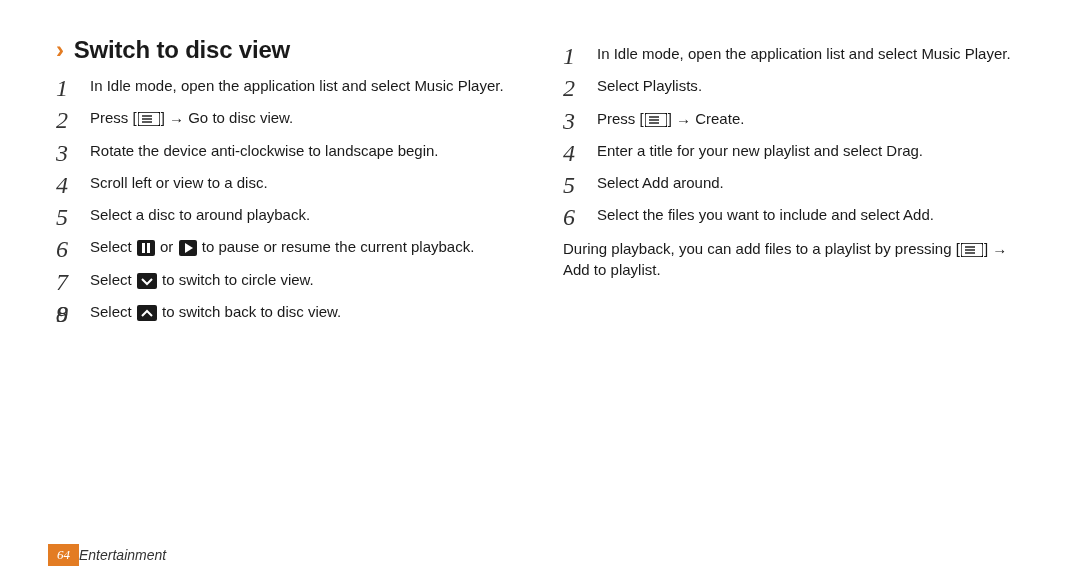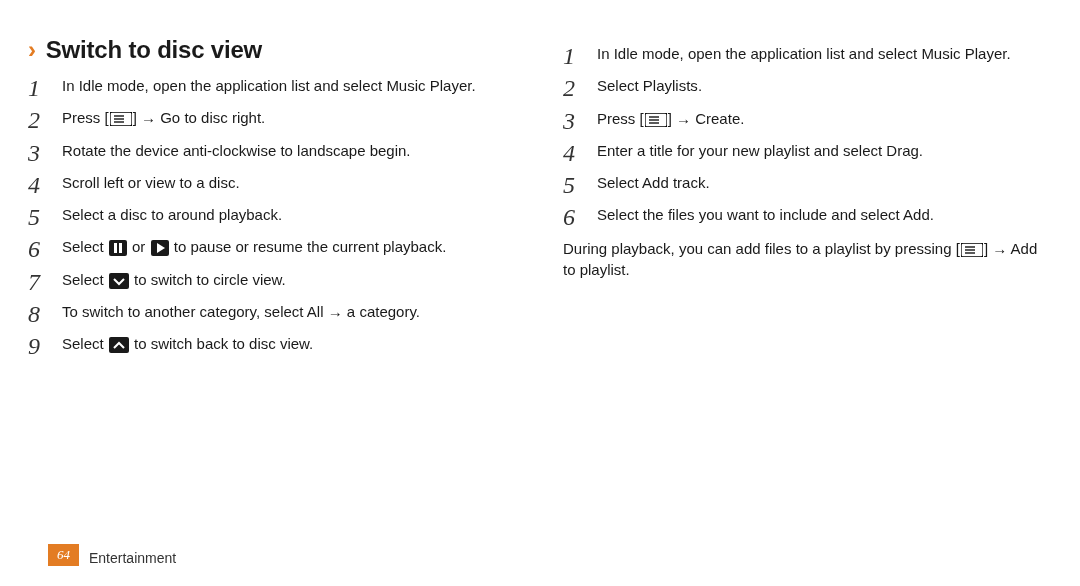--- a/index.html
+++ b/index.html
@@ -1,31 +1,31 @@
 <!DOCTYPE html>
 <html><head>
 <meta charset="utf-8">
 <style>
   *{box-sizing:border-box;margin:0;padding:0}
   html,body{width:1080px;height:586px;background:#fff;font-family:"Segoe UI",Arial,sans-serif;color:#1a1a1a}
-  .page{position:relative;width:1080px;height:586px;padding:36px 28px 24px}
+  .page{position:relative;width:1080px;height:586px;padding:36px 56px 24px}
   .cols{display:flex;gap:46px}
   .col{flex:1;min-width:0}
   h2{font-size:24px;font-weight:700;margin-bottom:12px;letter-spacing:-.2px}
   .chev{color:#e37c23;font-weight:700;margin-right:10px}
   ol{list-style:none;counter-reset:step}
   li.step{position:relative;padding-left:34px;margin:8px 0 12px;font-size:15px;line-height:1.35}
   li.step .num{position:absolute;left:0;top:-4px;font-family:Georgia,"Times New Roman",serif;font-style:italic;font-size:24px;color:#333}
   li.step p{white-space:normal}
   li.step p+p{margin-top:4px}
   .body-para{font-size:15px;margin-top:6px;line-height:1.4}
   strong{font-weight:400}
-  .footer{position:absolute;left:48px;bottom:20px;display:flex;align-items:flex-end;gap:10px}
+  .footer{position:absolute;left:48px;bottom:20px;display:flex;align-items:center;}
   .pg-badge{background:#e37c23;color:#fff;font-size:13px;font-style:italic;padding:3px 9px;font-family:Georgia,serif}
-  .pg-label{color:#333;font-size:14px}
+  .pg-label{font-style:italic;color:#333;font-size:14px}
   .icon{display:inline-block;vertical-align:middle;margin:0 1px}
   svg{display:block}
 </style>
 </head>
 <body>
 
 <div class="page">
   <div class="cols">
 
     <div class="col">
@@ -37,21 +37,21 @@
             <span class="num">1</span>
             <p>In Idle mode, open the application list and select <strong>Music Player</strong>.</p>
           </li>
           <li class="step">
             <span class="num">2</span>
             <p>Press [<span class="icon"><svg width="22" height="14" viewBox="0 0 22 14">
                   <rect x="0" y="0" width="22" height="14" rx="2" fill="none" stroke="#000" stroke-width="1.3"></rect>
                   <line x1="4" y1="4" x2="14" y2="4" stroke="#000" stroke-width="1.3"></line>
                   <line x1="4" y1="7" x2="14" y2="7" stroke="#000" stroke-width="1.3"></line>
                   <line x1="4" y1="10" x2="14" y2="10" stroke="#000" stroke-width="1.3"></line>
-                </svg></span>] → <strong>Go to disc right</strong>.</p>
+                </svg></span>] → <strong>Go to disc view</strong>.</p>
           </li>
           <li class="step">
             <span class="num">3</span>
             <p>Rotate the device anti-clockwise to landscape begin.</p>
           </li>
           <li class="step">
             <span class="num">4</span>
             <p>Scroll left or view to a disc.</p>
           </li>
           <li class="step">
@@ -71,21 +71,20 @@
           </li>
           <li class="step">
             <span class="num">7</span>
             <p>Select <span class="icon"><svg width="20" height="16" viewBox="0 0 20 16">
                   <rect width="20" height="16" rx="2" fill="#1a1a1a"></rect>
                   <polyline points="5,6 10,11 15,6" fill="none" stroke="#fff" stroke-width="2"></polyline>
                 </svg></span> to switch to circle view.</p>
           </li>
           <li class="step">
             <span class="num">8</span>
-            <p>To switch to another category, select <strong>All</strong> → a category.</p>
           </li>
           <li class="step">
             <span class="num">9</span>
             <p>Select <span class="icon"><svg width="20" height="16" viewBox="0 0 20 16">
                   <rect width="20" height="16" rx="2" fill="#1a1a1a"></rect>
                   <polyline points="5,11 10,6 15,11" fill="none" stroke="#fff" stroke-width="2"></polyline>
                 </svg></span> to switch back to disc view.</p>
           </li>
         </ol>
     </div>
@@ -108,21 +107,21 @@
                   <line x1="4" y1="7" x2="14" y2="7" stroke="#000" stroke-width="1.3"></line>
                   <line x1="4" y1="10" x2="14" y2="10" stroke="#000" stroke-width="1.3"></line>
                 </svg></span>] → <strong>Create</strong>.</p>
           </li>
           <li class="step">
             <span class="num">4</span>
             <p>Enter a title for your new playlist and select <strong>Drag</strong>.</p>
           </li>
           <li class="step">
             <span class="num">5</span>
-            <p>Select <strong>Add track</strong>.</p>
+            <p>Select <strong>Add around</strong>.</p>
           </li>
           <li class="step">
             <span class="num">6</span>
             <p>Select the files you want to include and select <strong>Add</strong>.</p>
           </li>
         </ol>
       <p class="body-para" id="right-after">During playback, you can add files to a playlist by pressing [<span class="icon"><svg width="22" height="14" viewBox="0 0 22 14">
               <rect x="0" y="0" width="22" height="14" rx="2" fill="none" stroke="#000" stroke-width="1.3"></rect>
               <line x1="4" y1="4" x2="14" y2="4" stroke="#000" stroke-width="1.3"></line>
               <line x1="4" y1="7" x2="14" y2="7" stroke="#000" stroke-width="1.3"></line>

